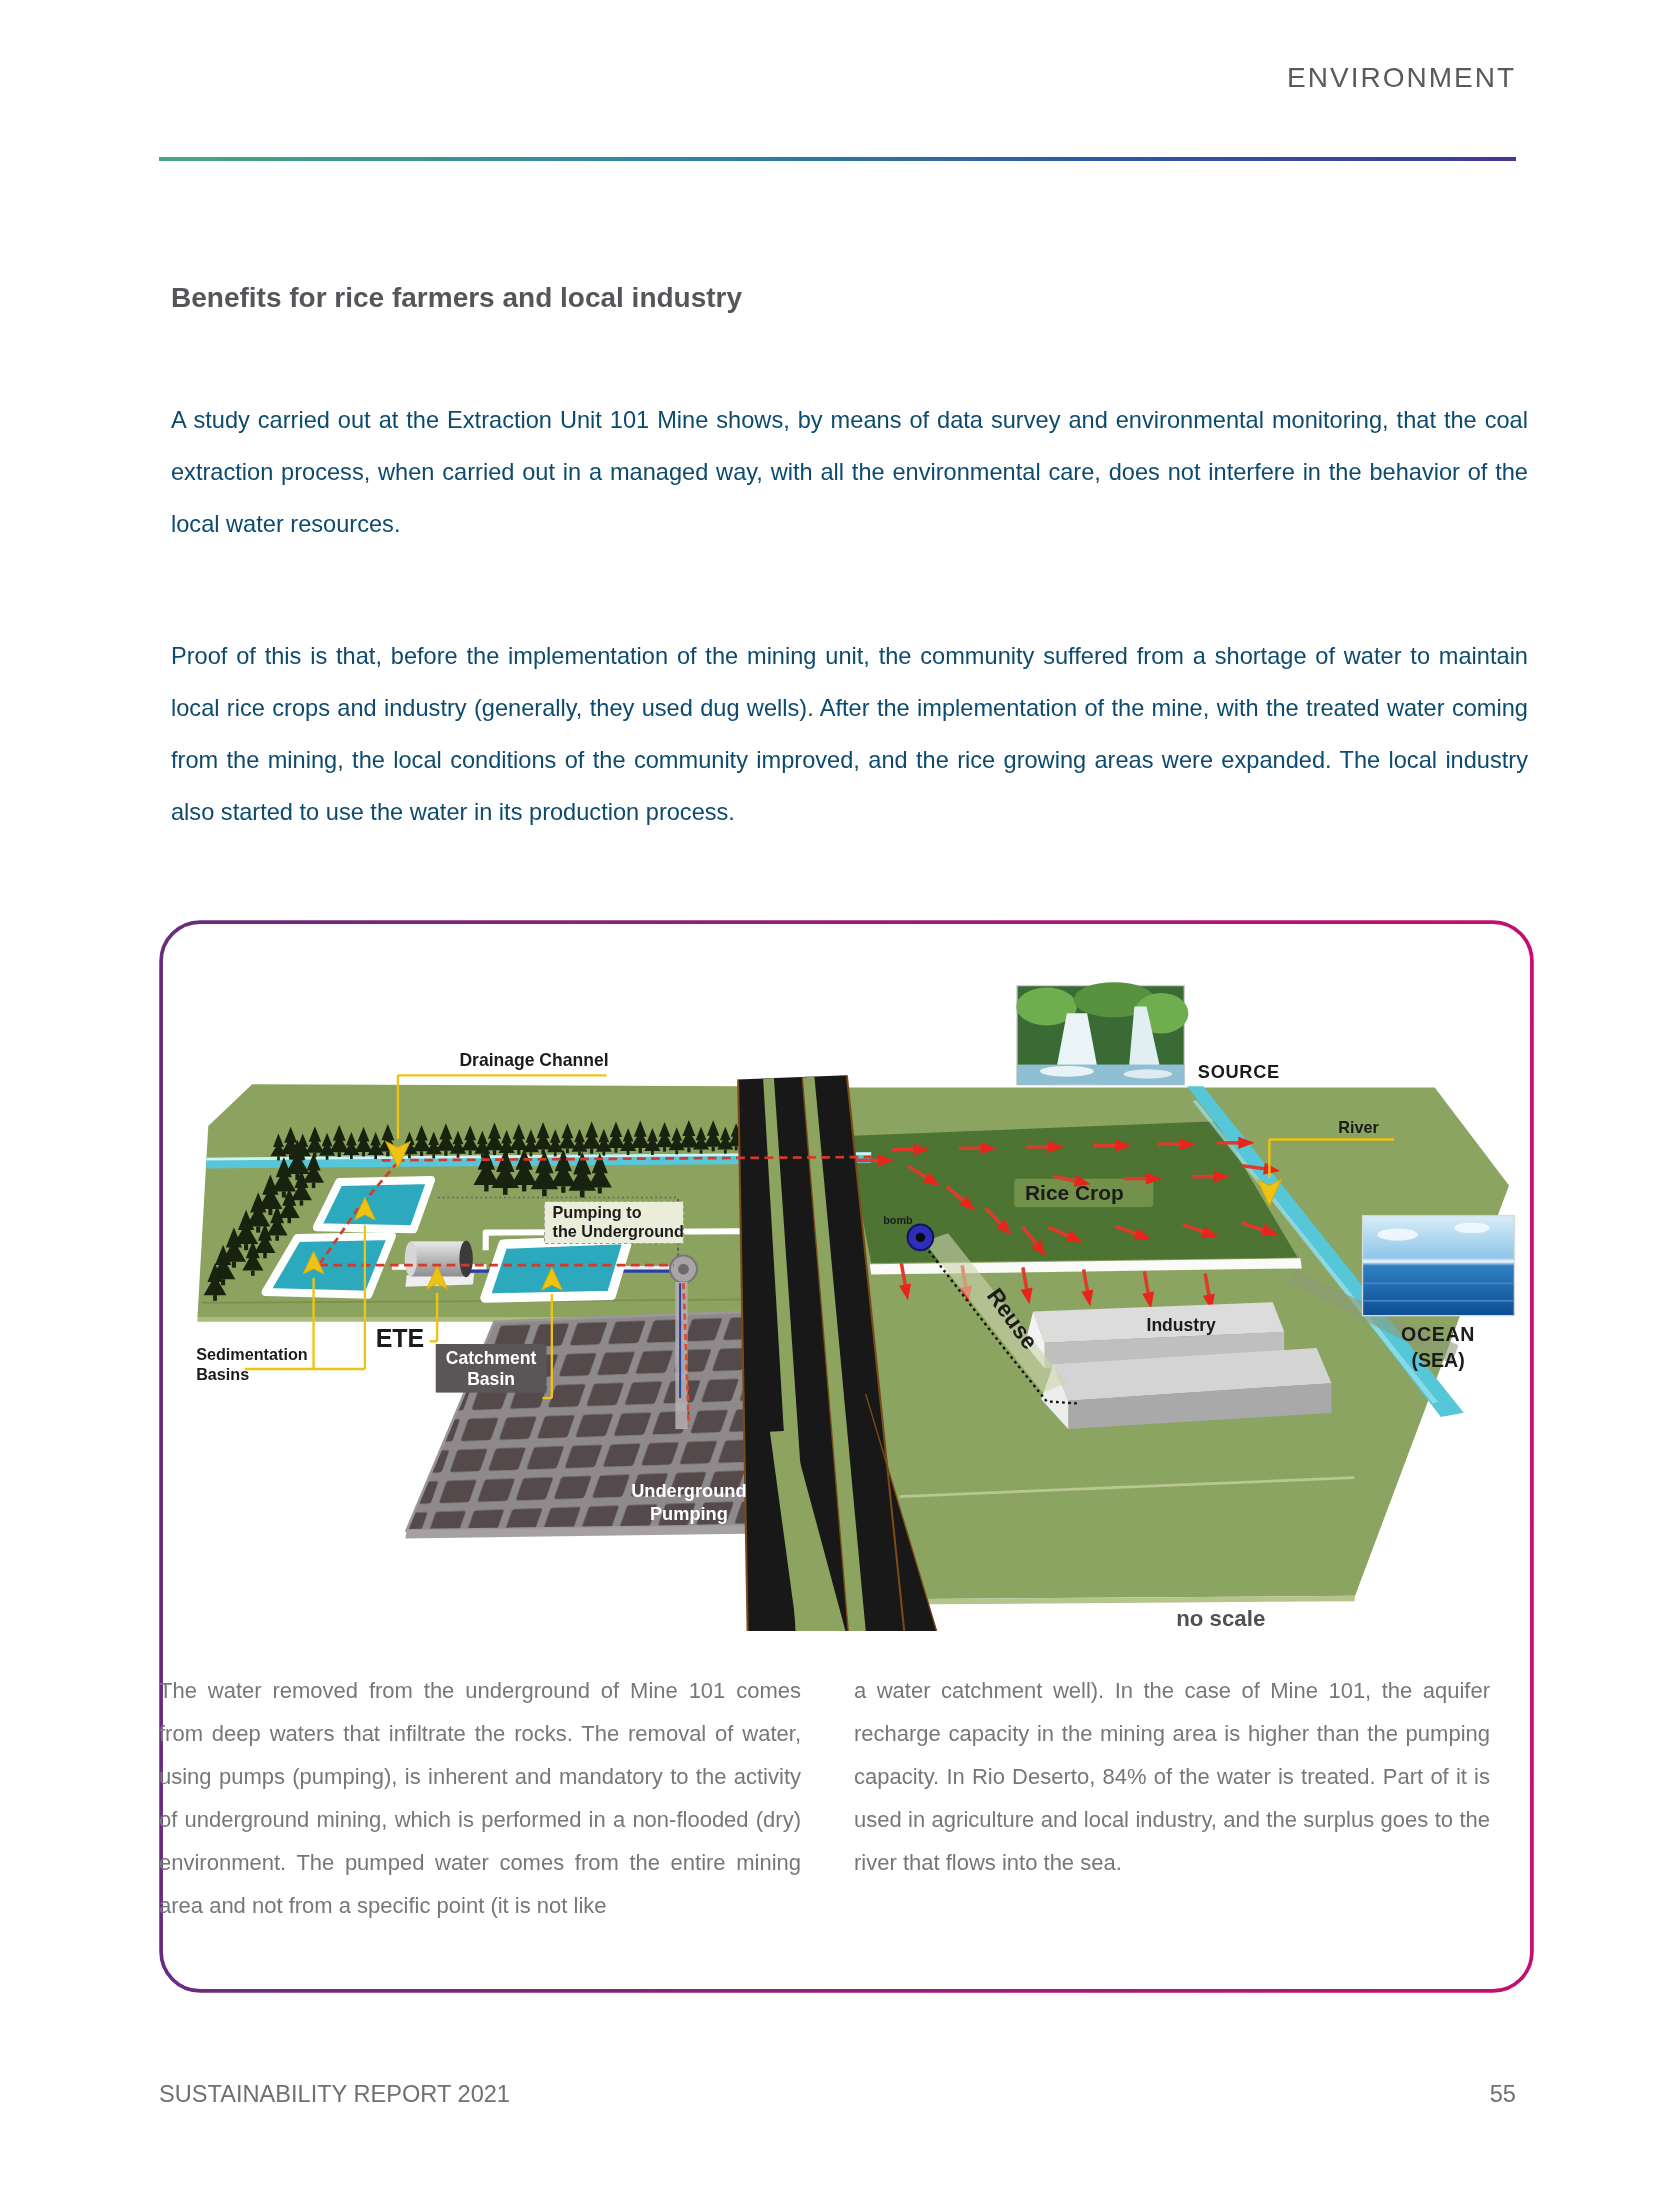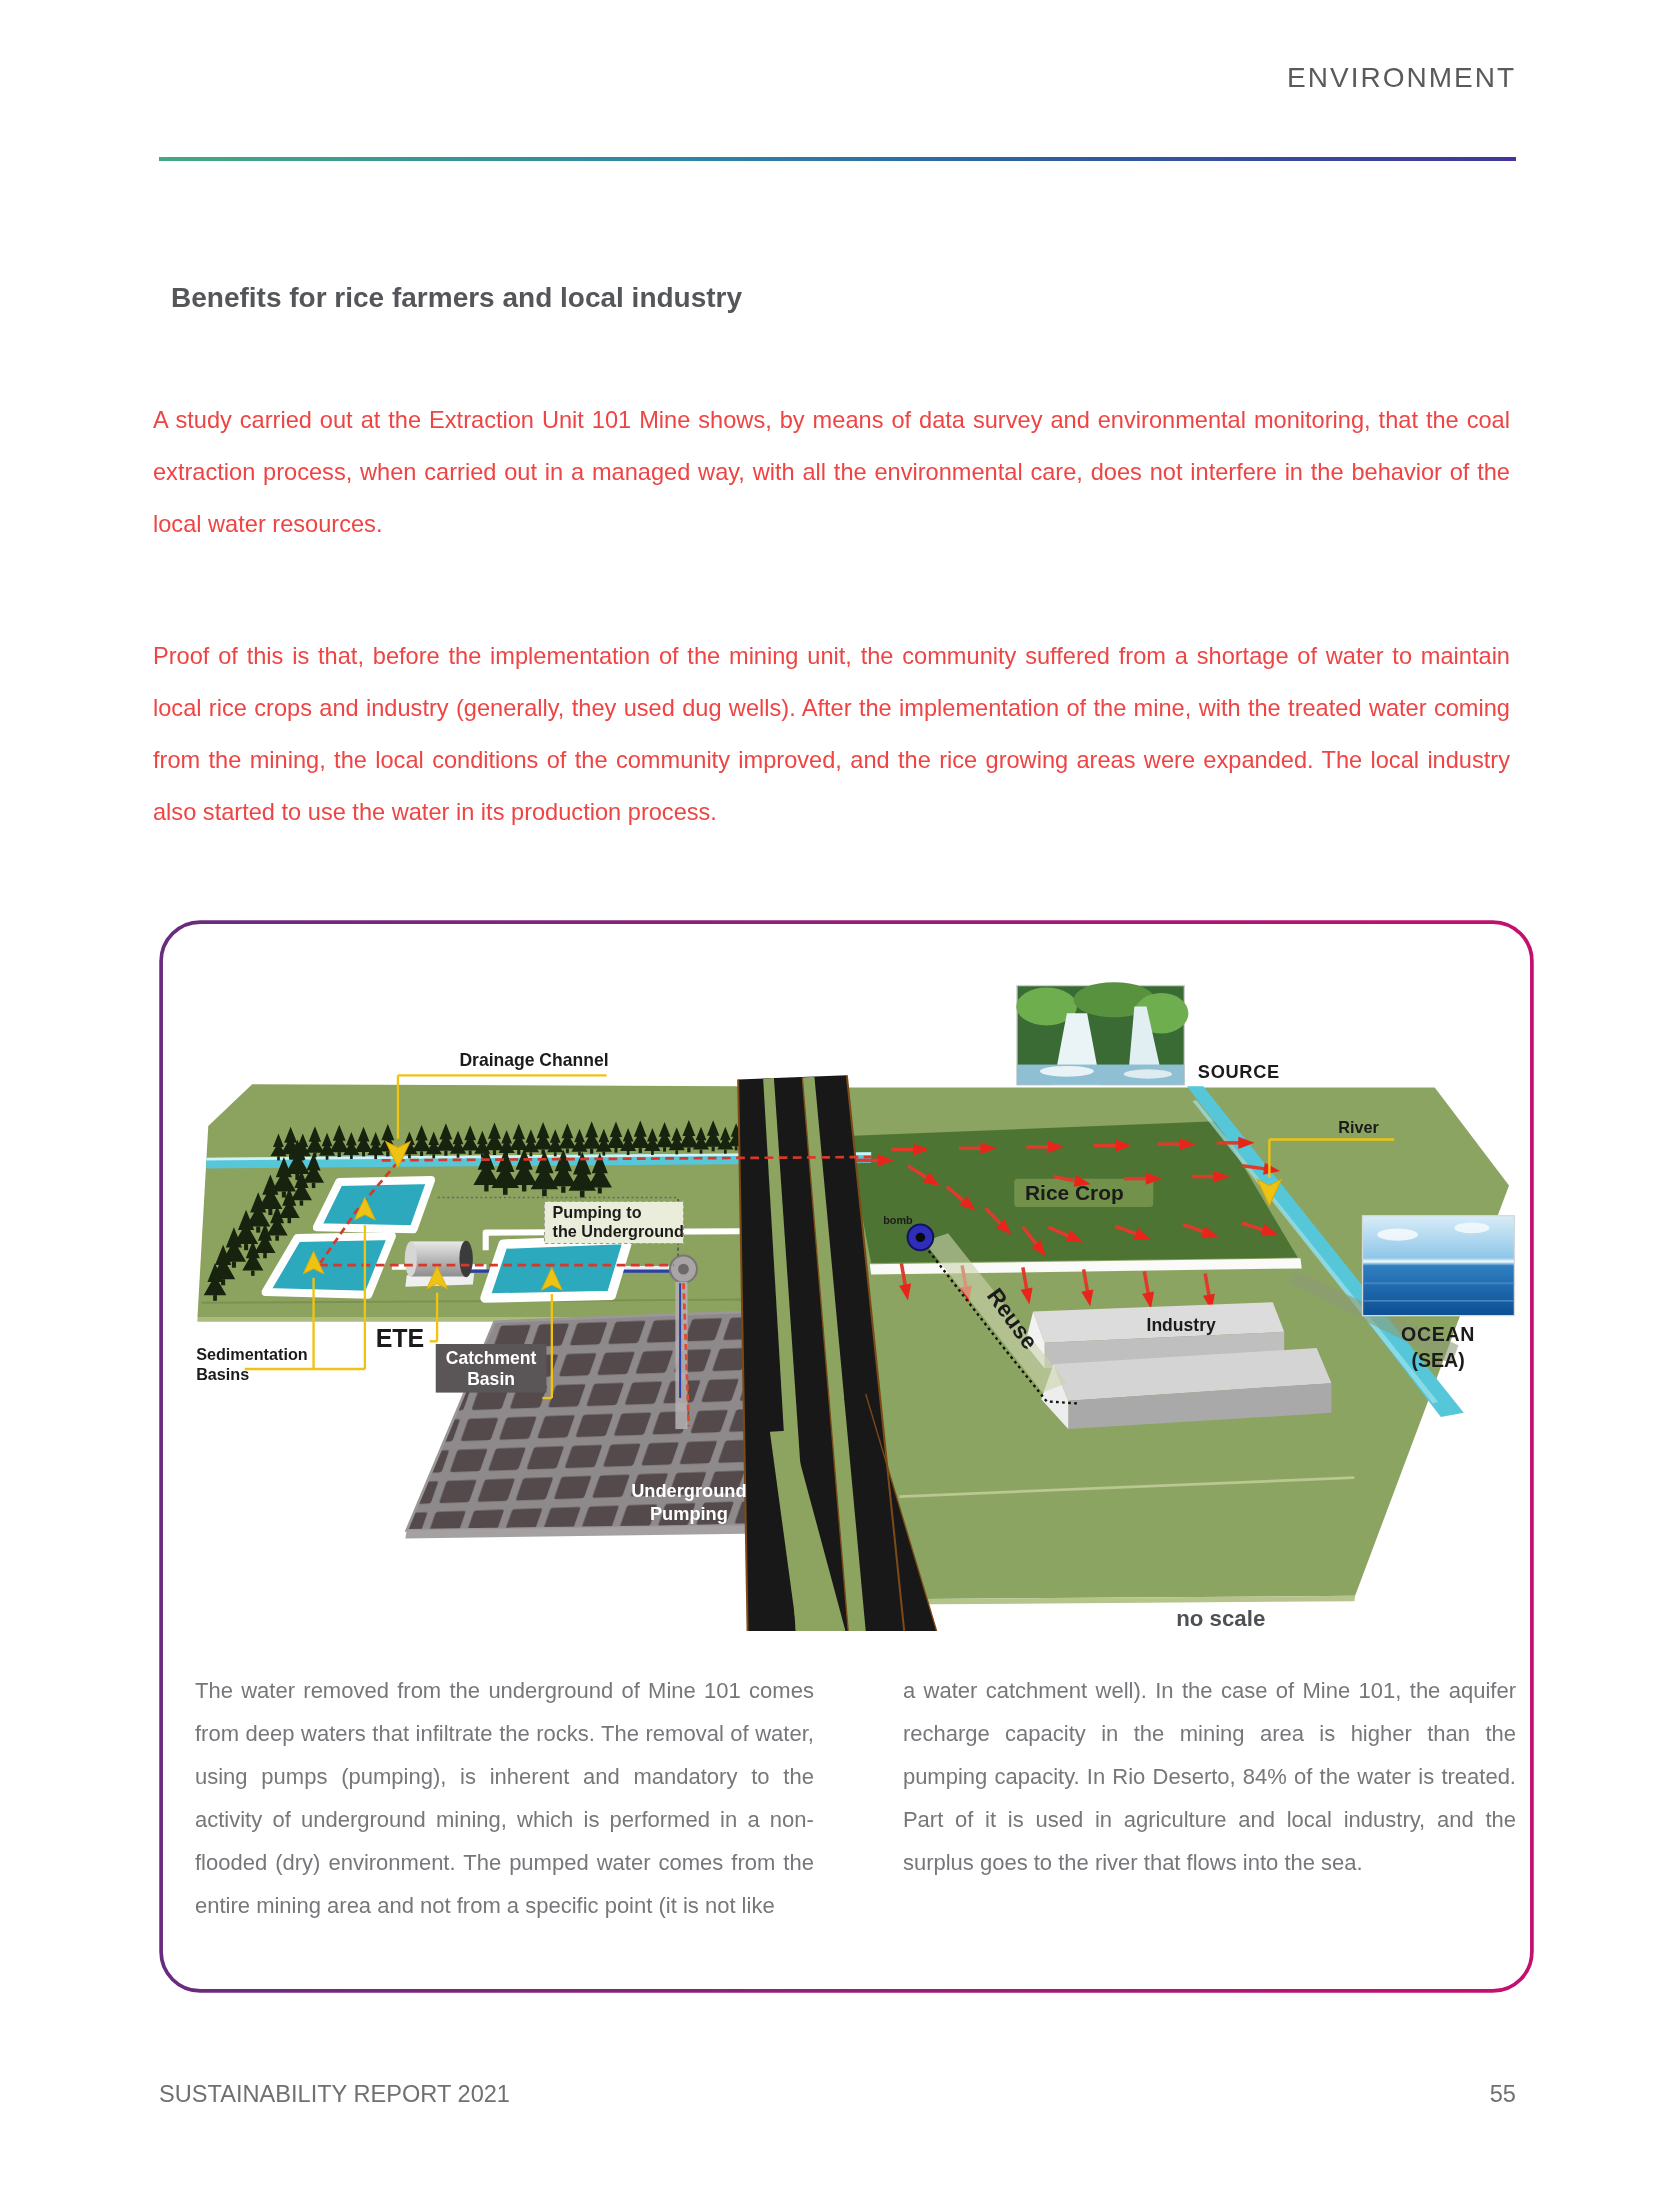--- a/index.html
+++ b/index.html
@@ -4,32 +4,32 @@
 <style>
   html,body{margin:0;padding:0;background:#ffffff;}
   .page{position:relative;width:1612px;height:2194px;background:#fff;overflow:hidden;
         font-family:"Liberation Sans",sans-serif;}
   .env-header{position:absolute;top:62px;left:159px;width:1357px;text-align:right;
         font-size:28px;letter-spacing:2px;color:#595A5C;}
   .top-rule{position:absolute;top:157px;left:159px;width:1357px;height:4px;
         background:linear-gradient(90deg,#45A783 0%,#2E86A5 38%,#2F5BA0 68%,#41379A 100%);}
   .main-heading{position:absolute;top:263px;left:159px;width:1357px;
         font-size:28px;font-weight:bold;color:#54565A;margin-left:12px;}
-  .body-para{position:absolute;left:153px;width:1357px;font-size:23.6px;line-height:52px;
-        color:#ef4444;text-align:justify;}
+  .body-para{position:absolute;left:171px;width:1357px;font-size:23.6px;line-height:52px;
+        color:#0c4a6e;text-align:justify;}
   #para1{top:370px;}
   #para2{top:606px;}
   .cycle-box{position:absolute;left:159px;top:920px;width:1375px;height:1073px;}
   .cycle-border{position:absolute;left:0;top:0;width:100%;height:100%;}
   .cycle-title{position:absolute;left:646px;top:-27px;transform:translateX(-50%);
         background:#fff;padding:0 39px;font-size:49px;font-weight:bold;color:#C02070;
         letter-spacing:0.7px;white-space:nowrap;}
   .diagram{position:absolute;left:10px;top:46px;width:1357px;height:675px;}
   .columns{position:absolute;left:159px;top:1669px;width:1357px;display:flex;gap:53px;}
-  .col{font-size:22px;line-height:43px;color:#76777A;text-align:justify;padding-left:36px;}
+  .col{font-size:22px;line-height:43px;color:#76777A;text-align:justify;}
   .col-left{width:642px;}
   .col-right{width:636px;}
   .footer{position:absolute;left:159px;top:2081px;width:1357px;display:flex;
         justify-content:space-between;font-size:23.6px;color:#6E7072;gap:39px;}
   svg text{font-family:"Liberation Sans",sans-serif;}
 </style>
 </head>
 <body>
 
 <div class="page">

